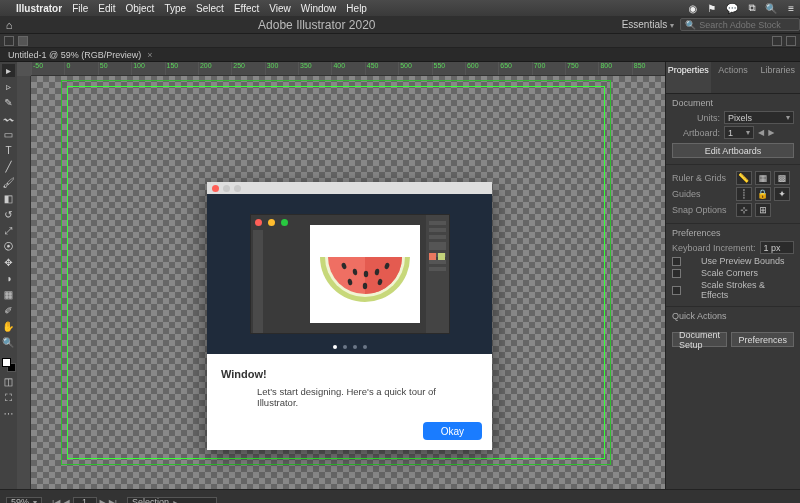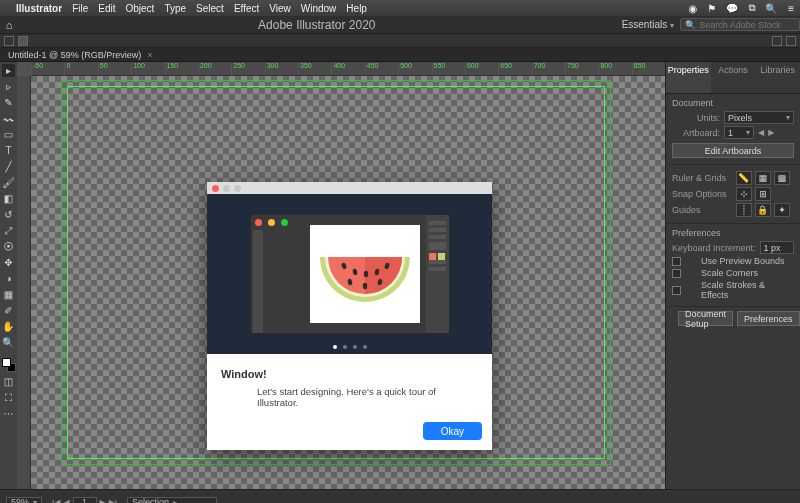--- a/index.html
+++ b/index.html
@@ -52,21 +52,21 @@
   .rsec { padding:4px 6px; border-bottom:1px solid #2b2b2b; }
   .rsec .hdr { color:#aaa; font-size:9px; margin-bottom:3px; }
   .rrow { display:flex; align-items:center; gap:4px; margin:2px 0; }
   .rrow label { color:#999; font-size:9px; min-width:48px; text-align:right; }
   .rsel { background:#2b2b2b; border:1px solid #555; color:#ccc; font-size:9px; height:13px; padding:0 3px; display:flex; align-items:center; justify-content:space-between; }
   .rbtn { background:#4a4a4a; border:1px solid #666; color:#ddd; font-size:9px; height:15px; padding:0 6px; display:flex; align-items:center; justify-content:center; }
   .rchk { display:flex; align-items:center; gap:20px; font-size:9px; color:#bbb; margin:2px 0;}
   .rchk .box { width:9px; height:9px; border:1px solid #777; background:#2b2b2b; }
   .icongrid { display:flex; gap:3px; }
   .icongrid .ib { width:16px; height:14px; background:#2b2b2b; border:1px solid #555; display:flex; align-items:center; justify-content:center; font-size:9px;}
-  .qa { display:flex; gap:4px; padding:4px 12px; }
+  .qa { display:flex; gap:4px; padding:4px 6px; }
   
   .status { height:14px; background:#333; border-top:1px solid #222; display:flex; align-items:center; font-size:9px; color:#bbb; padding:12px 6px; gap:10px;}
   .status .sel { background:#2b2b2b; border:1px solid #555; padding:0 4px; height:11px; display:flex; align-items:center; gap:4px; }
   
   .overlay { position:absolute; inset:0; }
   .modal { position:absolute; left:190px; top:120px; width:285px; background:#fff; box-shadow:0 6px 20px rgba(0,0,0,.5); }
   .modal .tb { height:12px; background:#dedede; display:flex; align-items:center; padding:0 5px; gap:4px; }
   .modal .tb .dot { width:7px; height:7px; border-radius:50%; }
   .modal .hero { height:160px; background:#1f2b3b; display:flex; align-items:center; justify-content:center; position:relative; }
   .mini { width:200px; height:120px; background:#3a3a3a; border:1px solid #2a2a2a; display:flex; }
@@ -288,34 +288,34 @@
     <div class="rsec">
       <div class="rrow">
           <label style="text-align:left;min-width:60px">Ruler &amp; Grids</label>
         <div class="icongrid">
           <div class="ib">📏</div>
           <div class="ib">▦</div>
           <div class="ib">▩</div>
         </div>
       </div>
       <div class="rrow">
-          <label style="text-align:left;min-width:60px">Snap Options</label>
-        <div class="icongrid">
-          <div class="ib">⊹</div>
-          <div class="ib">⊞</div>
-        </div>
-      </div>
-      <div class="rrow">
           <label style="text-align:left;min-width:60px">Guides</label>
         <div class="icongrid">
           <div class="ib">┊</div>
           <div class="ib">🔒</div>
           <div class="ib">✦</div>
         </div>
       </div>
+      <div class="rrow">
+          <label style="text-align:left;min-width:60px">Snap Options</label>
+        <div class="icongrid">
+          <div class="ib">⊹</div>
+          <div class="ib">⊞</div>
+        </div>
+      </div>
     </div>
     <div class="rsec">
       <div class="hdr">Preferences</div>
       <div class="rrow">
         <label style="text-align:left;min-width:82px">Keyboard Increment:</label>
         <div class="rsel" style="width:34px">
             <span>1 px</span>
           </div>
       </div>
       <div class="rchk">
@@ -323,20 +323,23 @@
           <span>Use Preview Bounds</span>
         </div>
       <div class="rchk">
           <div class="box"></div>
           <span>Scale Corners</span>
         </div>
       <div class="rchk">
           <div class="box"></div>
           <span>Scale Strokes &amp; Effects</span>
         </div>
+    </div>
+    <div class="rsec" style="border-bottom:none">
+      <div class="hdr">Quick Actions</div>
     </div>
     <div class="qa">
       <div class="rbtn" style="flex:1">Document Setup</div>
       <div class="rbtn" style="flex:1">Preferences</div>
     </div>
   </div>
 </div>
 
 <div class="status">
   <div class="sel">

